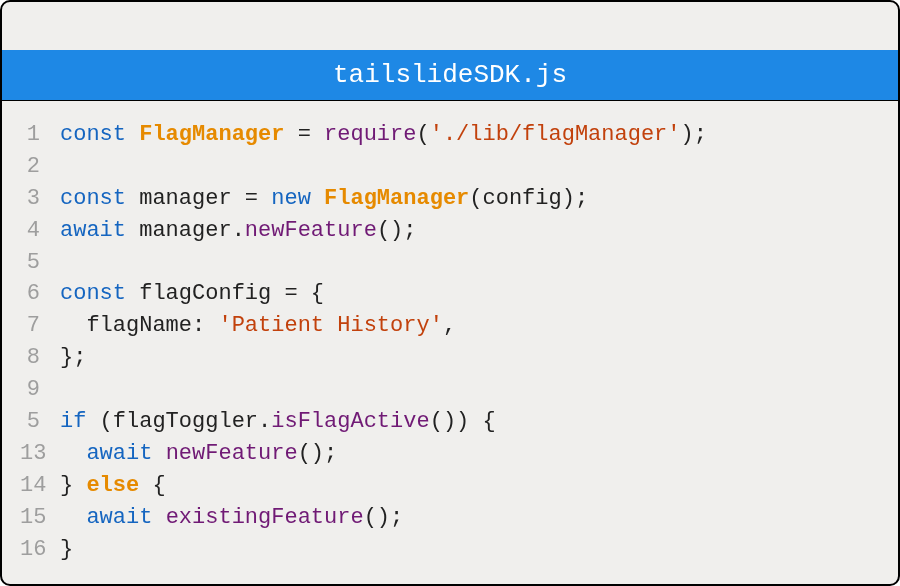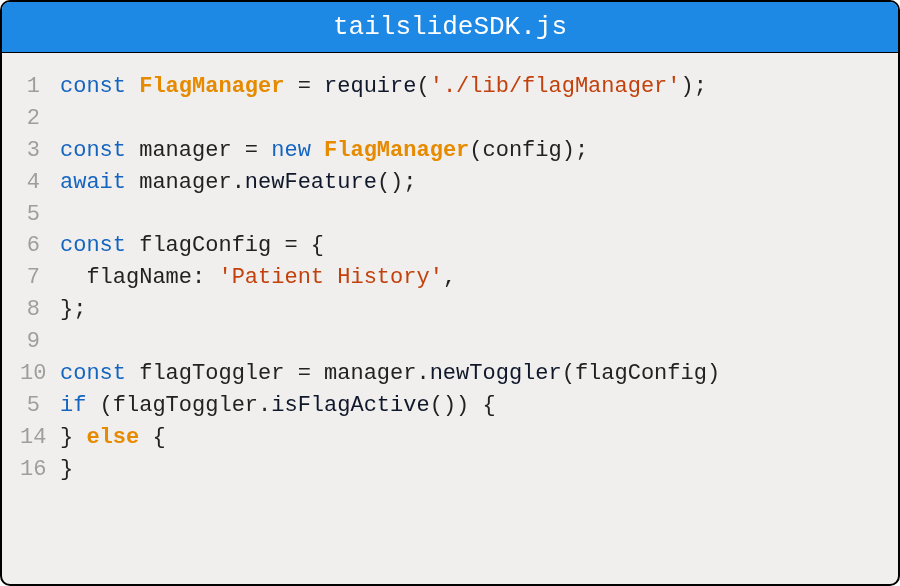--- a/index.html
+++ b/index.html
@@ -21,20 +21,21 @@
       background: #f0efed;
     }
     .title-bar {
       background: #1e88e5;
       color: #ffffff;
       text-align: center;
       padding: 10px 0;
       font-size: 26px;
       font-family: 'Consolas', 'Monaco', 'Menlo', 'Courier New', monospace;
       border-bottom: 1px solid #000;
+      margin-top: 48px;
     }
     .code-body {
       padding: 18px 18px 18px 18px;
     }
     .code-line {
       display: flex;
       align-items: baseline;
       font-size: 22px;
       line-height: 1.45;
       white-space: pre;
@@ -45,21 +46,21 @@
       text-align: right;
       padding-right: 20px;
       flex-shrink: 0;
       user-select: none;
     }
     .line-content {
       flex: 1;
     }
     .kw { color: #1565c0; }        
     .cls { color: #e68a00; font-weight: bold; }       
-    .fn { color: #0f172a; }        
+    .fn { color: #701a75; }        
     .str { color: #c2410c; }       
     .txt { color: #222222; }      
   </style>
 </head>
 <body>
 
 <div class="code-window">
   <div class="title-bar">
     <span>tailslideSDK.js</span>
   </div>
@@ -67,18 +68,19 @@
 
   <div class="code-line"><span class="line-number">1</span><span class="line-content"><span class="kw">const</span><span class="txt"> </span><span class="cls">FlagManager</span><span class="txt"> = </span><span class="fn">require</span><span class="txt">(</span><span class="str">'./lib/flagManager'</span><span class="txt">);</span></span></div>
       <div class="code-line"><span class="line-number">2</span><span class="line-content"></span></div>
       <div class="code-line"><span class="line-number">3</span><span class="line-content"><span class="kw">const</span><span class="txt"> manager = </span><span class="kw">new</span><span class="txt"> </span><span class="cls">FlagManager</span><span class="txt">(config);</span></span></div>
       <div class="code-line"><span class="line-number">4</span><span class="line-content"><span class="kw">await</span><span class="txt"> manager.</span><span class="fn">newFeature</span><span class="txt">();</span></span></div>
       <div class="code-line"><span class="line-number">5</span><span class="line-content"></span></div>
       <div class="code-line"><span class="line-number">6</span><span class="line-content"><span class="kw">const</span><span class="txt"> flagConfig = {</span></span></div>
       <div class="code-line"><span class="line-number">7</span><span class="line-content"><span class="txt">  flagName: </span><span class="str">'Patient History'</span><span class="txt">,</span></span></div>
       <div class="code-line"><span class="line-number">8</span><span class="line-content"><span class="txt">};</span></span></div>
       <div class="code-line"><span class="line-number">9</span><span class="line-content"></span></div>
-      <div class="code-line"><span class="line-number">10</span><span class="line-content"><span class="kw">const</span><span class="txt"> flagToggler = manager.</span><span class="fn">newToggler</span><span class="txt">(flagConfig)</span></span></div>
       <div class="code-line"><span class="line-number">5</span><span class="line-content"><span class="kw">if</span><span class="txt"> (flagToggler.</span><span class="fn">isFlagActive</span><span class="txt">()) {</span></span></div>
+      <div class="code-line"><span class="line-number">13</span><span class="line-content"><span class="txt">  </span><span class="kw">await</span><span class="txt"> </span><span class="fn">newFeature</span><span class="txt">();</span></span></div>
       <div class="code-line"><span class="line-number">14</span><span class="line-content"><span class="txt">} </span><span class="cls">else</span><span class="txt"> {</span></span></div>
+      <div class="code-line"><span class="line-number">15</span><span class="line-content"><span class="txt">  </span><span class="kw">await</span><span class="txt"> </span><span class="fn">existingFeature</span><span class="txt">();</span></span></div>
       <div class="code-line"><span class="line-number">16</span><span class="line-content"><span class="txt">}</span></span></div>
     </div>
 </div>
 
 </body></html>

